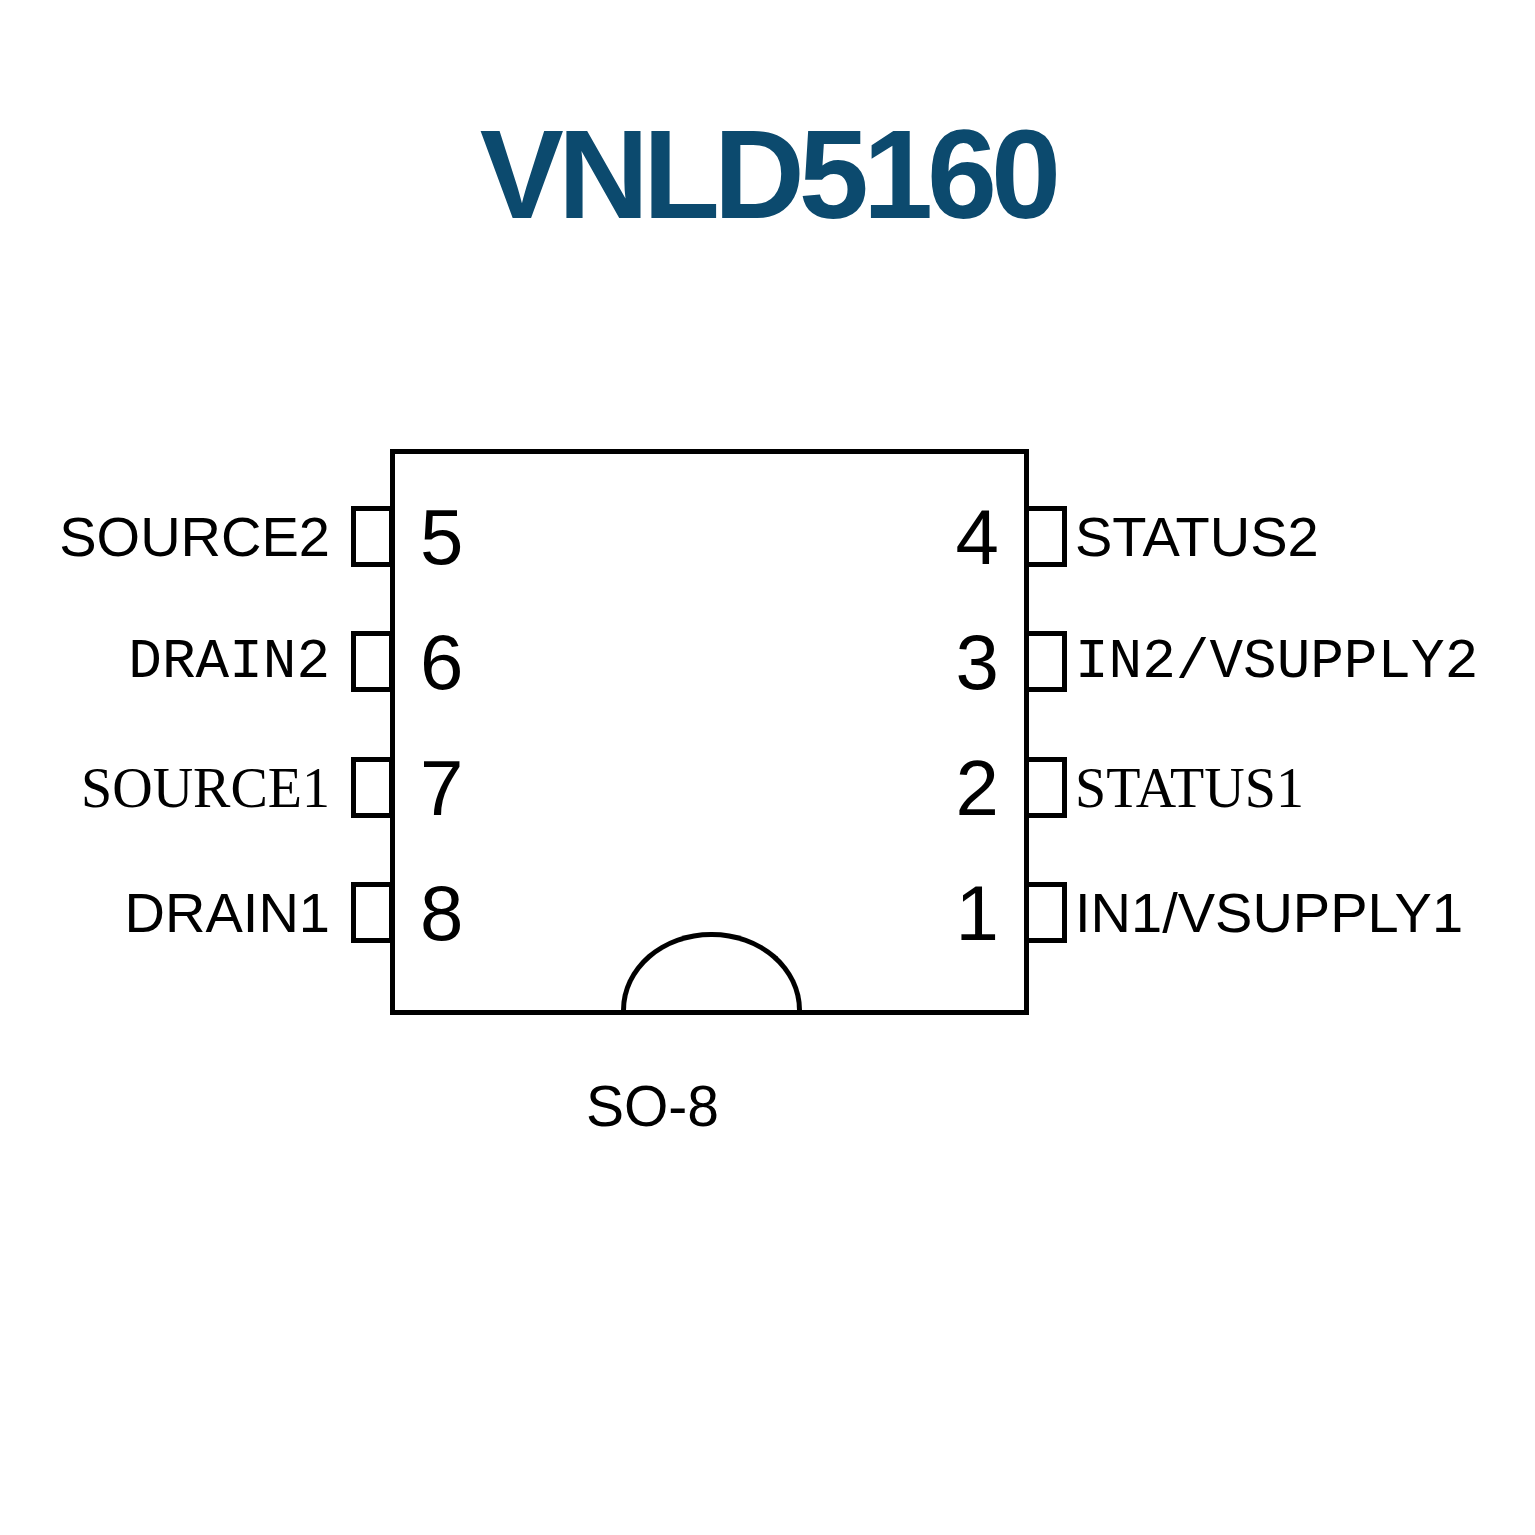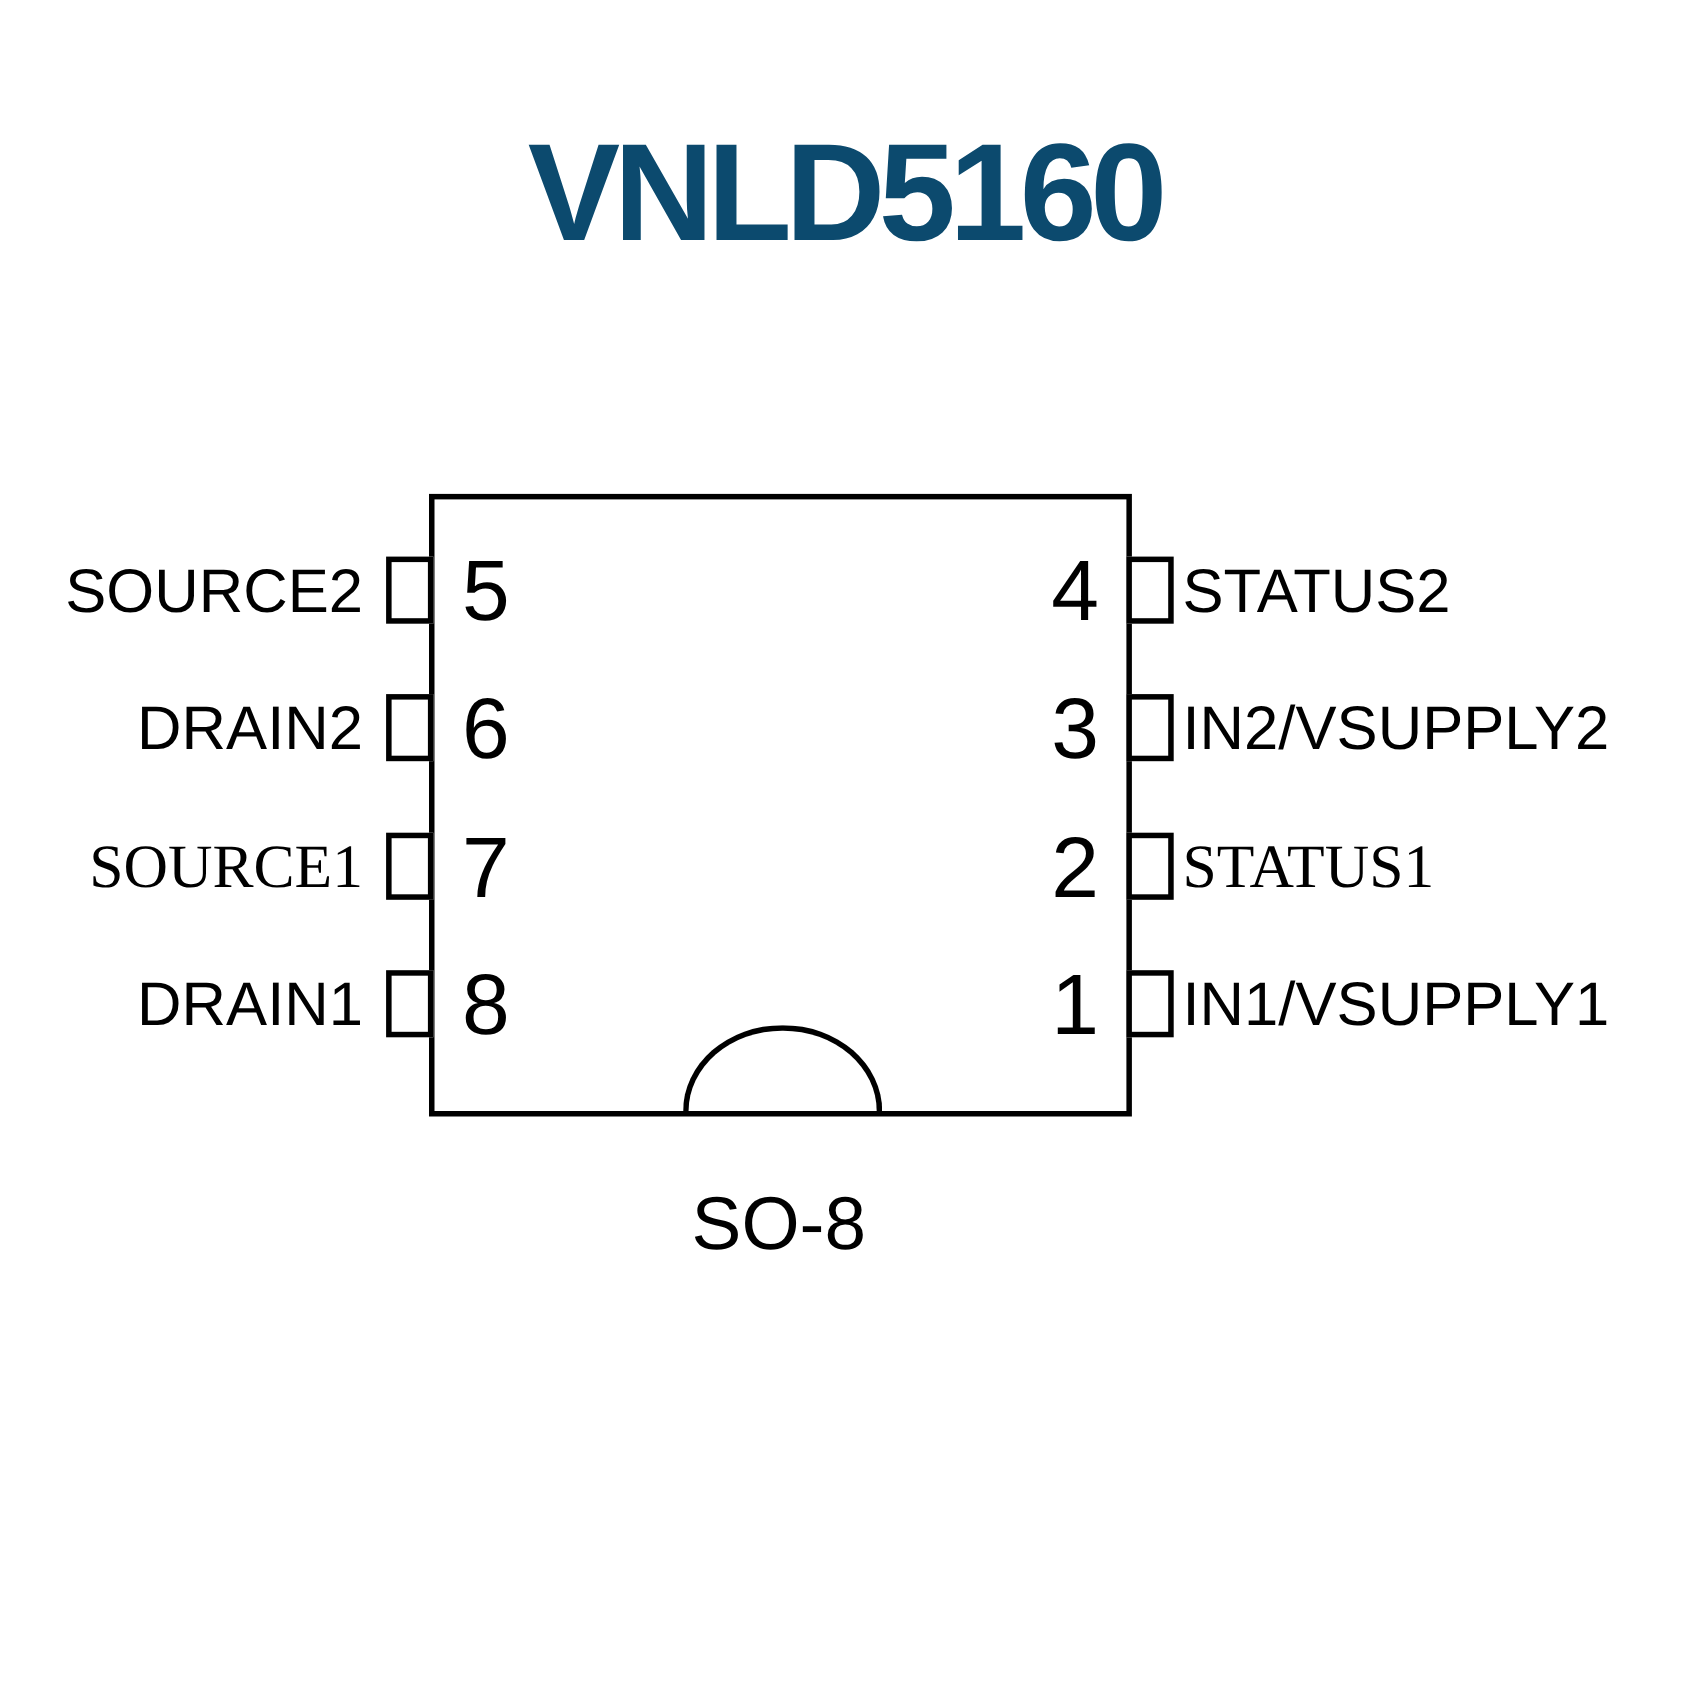--- a/index.html
+++ b/index.html
@@ -82,36 +82,36 @@
   }
   .pin-name.left  { right: 1205px; text-align: right; margin-left: 12px; }
   .pin-name.right { left: 1075px; text-align: right; }
 
   .row1 .pin-lead   { top: 506px; }
   .row1 .pin-number { top: 497px; }
   .row1 .pin-name   { top: 507px; }
 
   .row2 .pin-lead   { top: 631px; }
   .row2 .pin-number { top: 622px; }
-  .row2 .pin-name   { top: 632px; }
+  .row2 .pin-name   { top: 632px; font-family: Liberation Mono, monospace; }
 
   .row3 .pin-lead   { top: 757px; }
   .row3 .pin-number { top: 748px; }
   .row3 .pin-name   { top: 758px; font-family: Liberation Serif, serif; }
 
   .row4 .pin-lead   { top: 882px; }
   .row4 .pin-number { top: 873px; }
   .row4 .pin-name   { top: 883px; }
 
   .package-label {
-    left: 558px;
+    left: 586px;
     top: 1078px;
     width: 300px;
-    text-align: center;
-    font-size: 68px;
+    text-align: left;
+    font-size: 57px;
     line-height: 1;
     font-weight: 400;
     white-space: nowrap;
   }
 </style>
 </head>
 <body>
 
 <div class="canvas">
 

